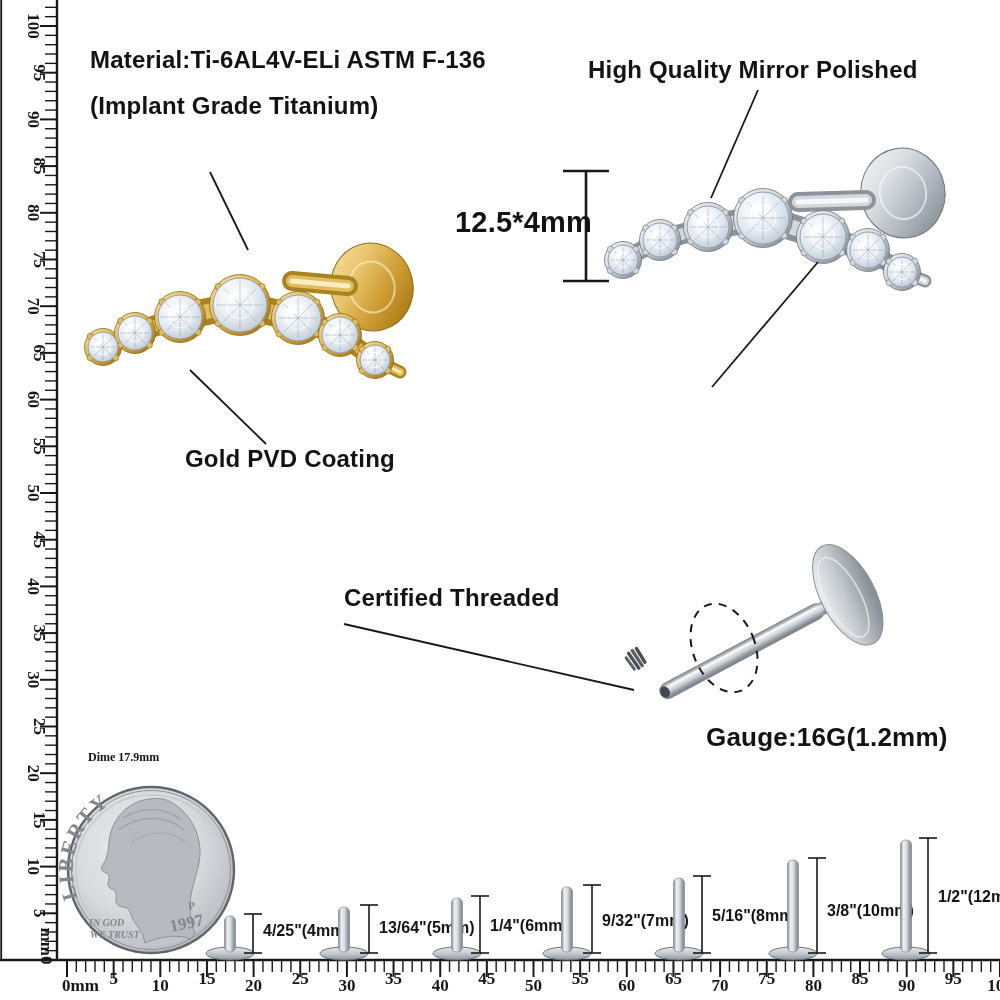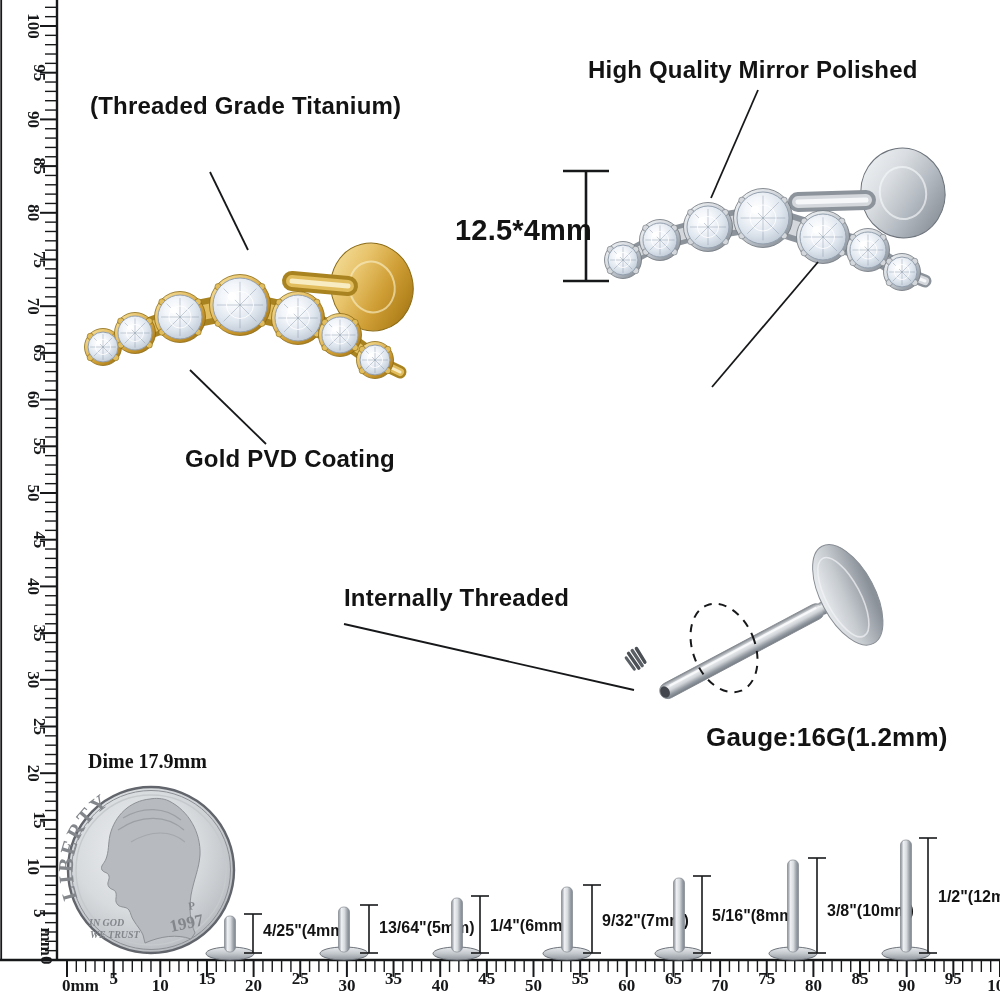--- a/index.html
+++ b/index.html
@@ -3,21 +3,21 @@
 <meta charset="utf-8">
 <style>
   html,body{margin:0;padding:0;background:#ffffff;}
   #stage{position:relative;width:1000px;height:1000px;overflow:hidden;background:#ffffff;
          font-family:"Liberation Sans",sans-serif;}
   #gfx{position:absolute;left:0;top:0;}
   .ann{position:absolute;color:#131313;font-family:"Liberation Sans",sans-serif;
        font-weight:700;font-size:24px;white-space:nowrap;letter-spacing:.2px;}
   .ann--size{font-size:29px;}
   .ann--gauge{font-size:26px;}
-  .ann--dime{font-family:"Liberation Serif",serif;font-size:20px;letter-spacing:0;}
+  .ann--dime{font-family:"Liberation Serif",serif;font-size:12px;letter-spacing:0;}
   .rnum{font-family:"Liberation Serif",serif;font-size:17px;font-weight:700;fill:#17181a;}
   .barlab{font-family:"Liberation Sans",sans-serif;font-size:16px;font-weight:700;fill:#131313;}
   .coin-txt{font-family:"Liberation Serif",serif;font-weight:700;fill:#83878c;}
 </style>
 </head>
 <body>
 
 <div id="stage">
 
   <svg id="gfx" width="1000" height="1000" viewBox="0 0 1000 1000">
@@ -707,20 +707,21 @@
           <ellipse cx="906" cy="953.5" rx="24" ry="6.5" fill="url(#silverV)" stroke="#6d737a" stroke-width="1"></ellipse>
           <rect x="900.5" y="840" width="11" height="112" rx="5" fill="url(#postH)" stroke="#82888f" stroke-width="0.7"></rect>
           <line x1="928" y1="838" x2="928" y2="953" stroke="#17181a" stroke-width="1.6"></line>
           <line x1="919" y1="838" x2="937" y2="838" stroke="#17181a" stroke-width="1.6"></line>
           <line x1="919" y1="953" x2="937" y2="953" stroke="#17181a" stroke-width="1.6"></line>
           <text x="938" y="902" class="barlab">1/2"(12mm)</text>
         </g>
       </g>
   </svg>
 
-  <div class="ann" style="left:90px;top:92px">(Threaded Grade Titanium)</div>
+  <div class="ann" style="left:90px;top:46px">Material:Ti-6AL4V-ELi ASTM F-136</div>
+  <div class="ann" style="left:90px;top:92px">(Implant Grade Titanium)</div>
   <div class="ann" style="left:588px;top:56px">High Quality Mirror Polished</div>
-  <div class="ann ann--size" style="left:455px;top:214px">12.5*4mm</div>
+  <div class="ann ann--size" style="left:455px;top:206px">12.5*4mm</div>
   <div class="ann" style="left:185px;top:445px">Gold PVD Coating</div>
-  <div class="ann" style="left:344px;top:584px">Internally Threaded</div>
+  <div class="ann" style="left:344px;top:584px">Certified Threaded</div>
   <div class="ann ann--gauge" style="left:706px;top:722px">Gauge:16G(1.2mm)</div>
   <div class="ann ann--dime" style="left:88px;top:750px">Dime 17.9mm</div>
 </div>
 
 </body></html>

